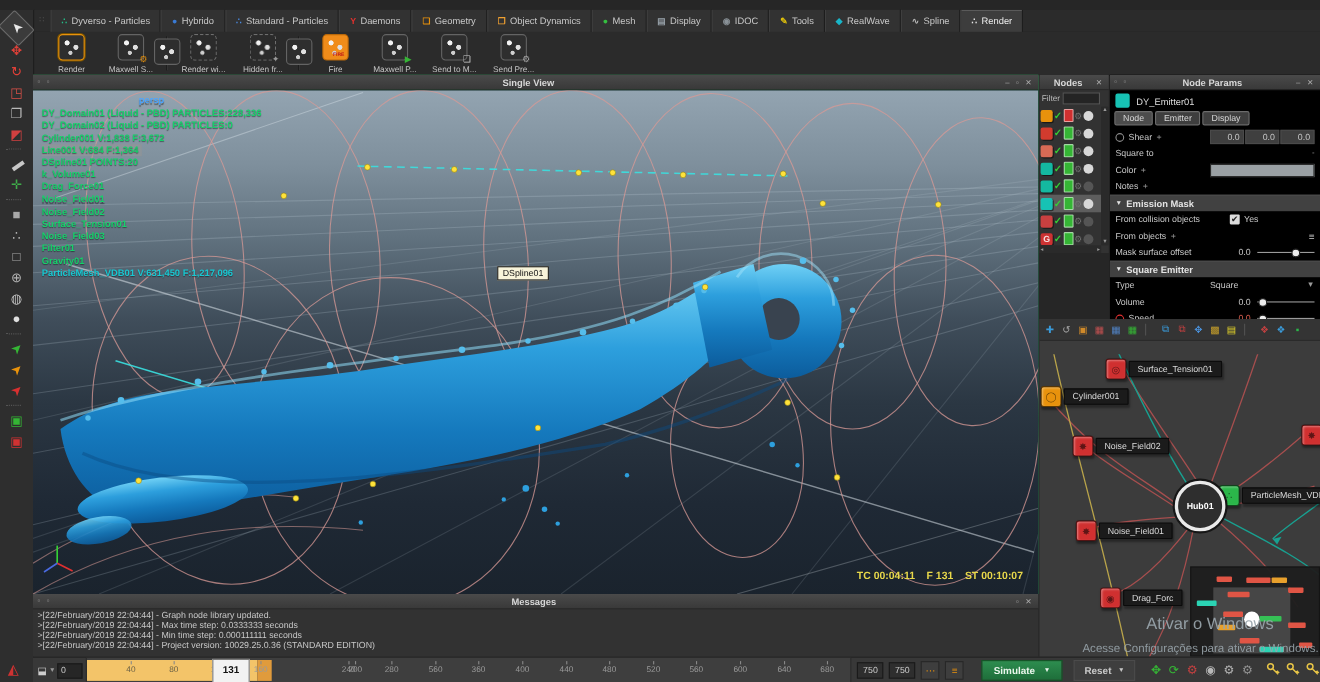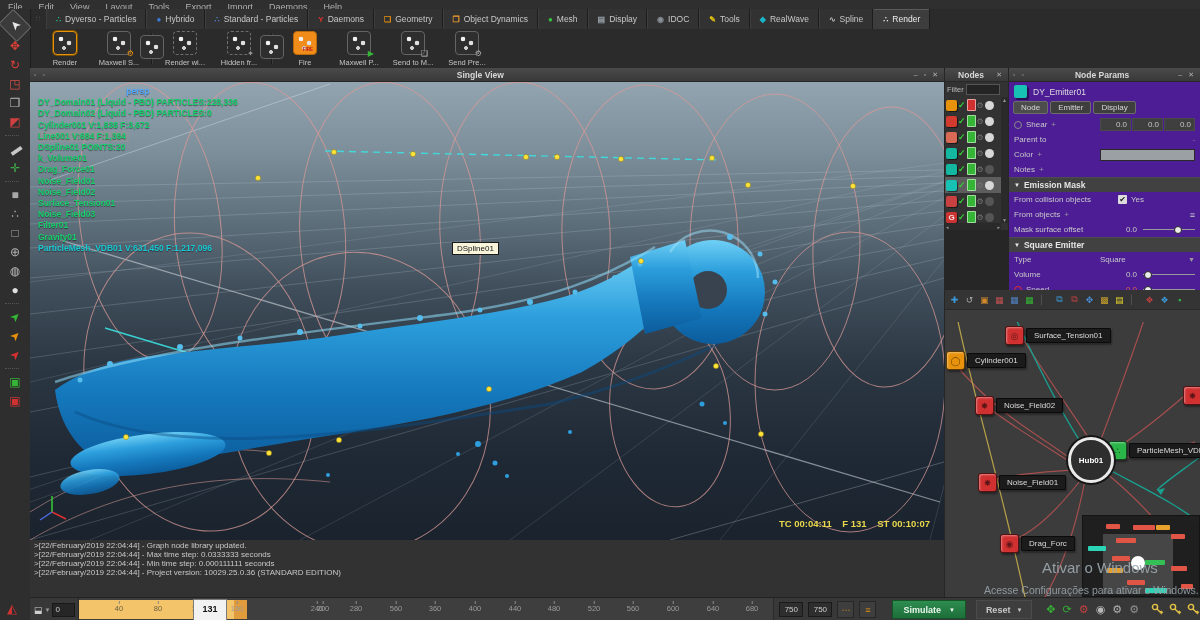--- a/index.html
+++ b/index.html
@@ -72,21 +72,21 @@
          font-size:8px;font-weight:bold;color:rgba(255,255,255,.85);text-align:center;line-height:11px}
   .ncheck{color:#35d035;font-size:9px;font-weight:bold}
   .nclip{width:7px;height:10px;border-radius:1px;border:1px solid rgba(255,255,255,.55);flex:0 0 auto}
   .ngear{color:#747474;font-size:8px}
   .nsphere{width:9px;height:9px;border-radius:50%;flex:0 0 auto}
   .vscroll{position:absolute;right:0;top:29px;bottom:7px;width:7px;background:#2a2a2a;display:flex;
            flex-direction:column;justify-content:space-between;align-items:center;font-size:5px;color:#999}
   .hscroll{position:absolute;left:0;right:7px;bottom:0;height:7px;background:#2a2a2a;display:flex;
            justify-content:space-between;align-items:center;font-size:5px;color:#999;padding:0 1px}
   
-  .params{position:absolute;left:1009px;top:68px;width:191px;height:271px;background:#4c1d95;overflow:hidden}
+  .params{position:absolute;left:1009px;top:68px;width:191px;height:271px;background:#000000;overflow:hidden}
   .nodehdr{display:flex;align-items:center;gap:6px;padding:3px 5px;font-size:8.5px;color:#ddd}
   .nodehdr .sq{width:13px;height:13px;background:#17c2b4;border-radius:2px;box-shadow:2px 2px 0 rgba(0,0,0,.45)}
   .ptabs{display:flex;gap:2px;padding:0 4px 3px}
   .ptab{border:1px solid #6c6c6c;background:#3e3e3e;color:#d8d8d8;font-size:8px;padding:1px 7px;border-radius:2px}
   .ptab.active{background:#4c4c4c}
   .prow{display:flex;align-items:center;height:15px;padding:0 5px;font-size:8px;color:#c8c8c8}
   .prow .lab{width:86px;display:flex;gap:4px;align-items:center;flex:0 0 auto}
   .plus{color:#9a9a9a}
   .ring{width:6px;height:6px;border:1px solid #8a8a8a;border-radius:50%}
   .redring{width:6px;height:6px;border:1.5px solid #e03030;border-radius:50%}
@@ -153,23 +153,20 @@
   
   .wm1{position:absolute;left:1042px;top:559px;font-size:15px;color:#9aa6ad;opacity:.92;z-index:40;pointer-events:none}
   .wm2{position:absolute;left:984px;top:584px;font-size:10.5px;color:#9aa6ad;opacity:.88;z-index:40;
        pointer-events:none;white-space:nowrap}
 </style>
 </head>
 <body>
 
 <div id="app">
 
-  <div class="menustrip">
-    
-  <span>File</span><span>Edit</span><span>View</span><span>Layout</span><span>Tools</span><span>Export</span><span>Import</span><span>Daemons</span><span>Help</span></div>
 
   <div class="tabbar">
     <div class="dragdots">∷</div>
     <div style="display:flex">
 
     <div class="tab">
           <span class="tab-ico" style="color: rgb(35, 192, 138);">∴</span>
           <span>Dyverso - Particles</span>
         </div>
         <div class="tab">
@@ -466,20 +463,25 @@
           <div class="hudline">Filter01</div>
           <div class="hudline">Gravity01</div>
           <div class="hudline" style="color: rgb(25, 200, 210);">ParticleMesh_VDB01 V:631,450 F:1,217,096</div>
         </div>
       <div class="tooltip">DSpline01</div>
       <div class="timecode">TC 00:04:11    F 131    ST 00:10:07</div>
     </div>
   </div>
 
   <div class="messages">
+    <div class="ptitle">
+      <span class="dockic">▫ ▫</span>
+      <span class="t">Messages</span>
+      <span class="chrome"><span>▫</span> <span>✕</span></span>
+    </div>
     <div class="msgbody">
 
     <div class="msgline">&gt;[22/February/2019 22:04:44] - Graph node library updated.</div>
         <div class="msgline">&gt;[22/February/2019 22:04:44] - Max time step: 0.0333333 seconds</div>
         <div class="msgline">&gt;[22/February/2019 22:04:44] - Min time step: 0.000111111 seconds</div>
         <div class="msgline">&gt;[22/February/2019 22:04:44] - Project version: 10029.25.0.36 (STANDARD EDITION)</div>
       </div>
   </div>
 
   <div class="nodespanel">
@@ -611,21 +613,21 @@
         <span class="plus">+</span>
         </span>
       <span class="cells">
         <span class="cell">0.0</span>
         <span class="cell">0.0</span>
         <span class="cell">0.0</span>
       </span>
       </div>
     <div class="prow">
         <span class="lab">
-          <span>Parent to</span>
+          <span>Square to</span>
         </span>
       <span class="dd">-</span>
       </div>
     <div class="prow">
         <span class="lab">
           <span>Color</span>
         <span class="plus">+</span>
         </span>
       <span class="colorswatch"></span>
       </div>

